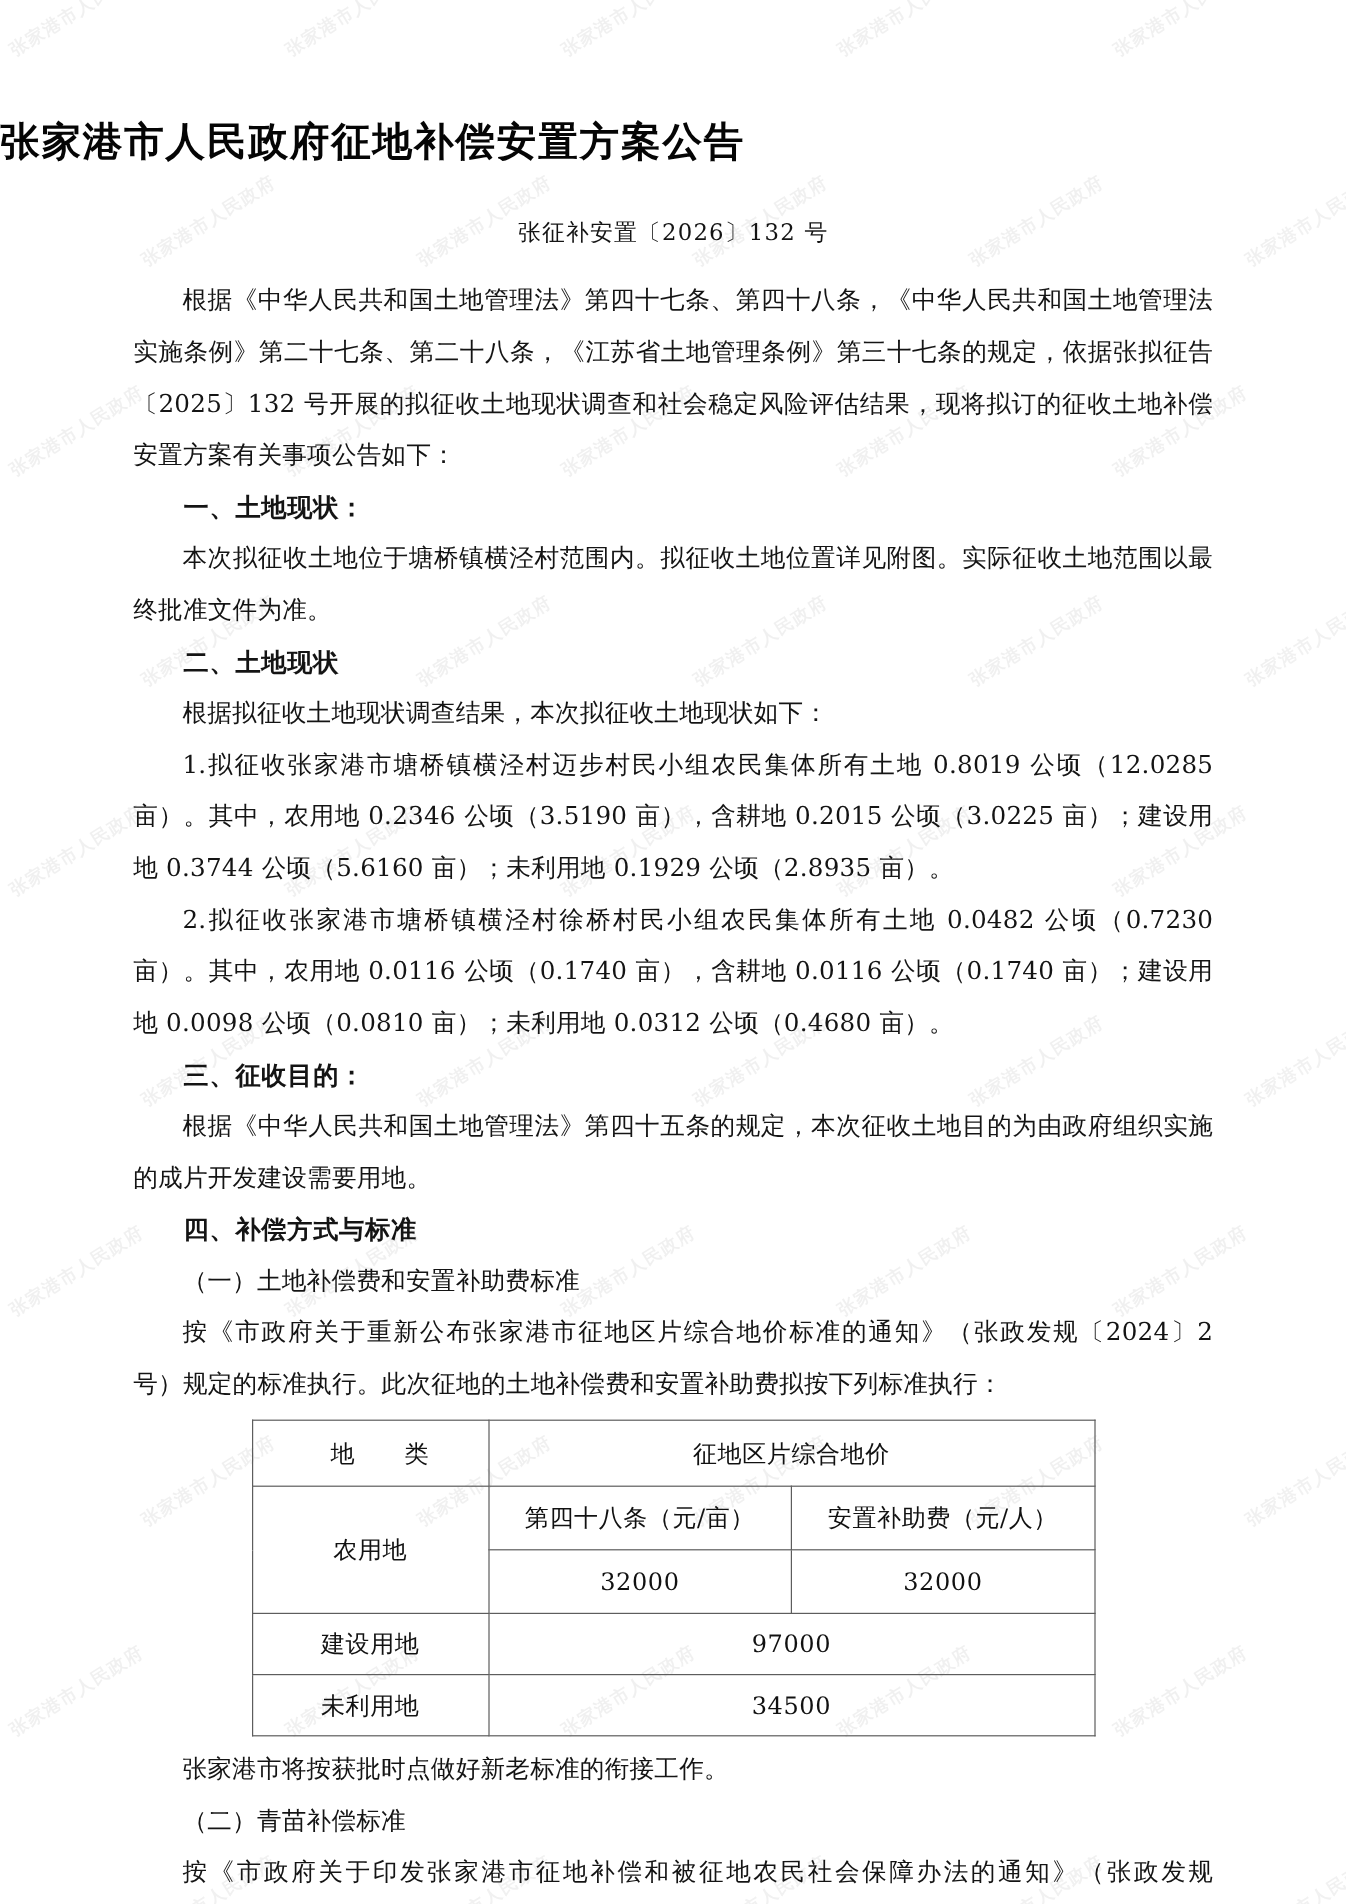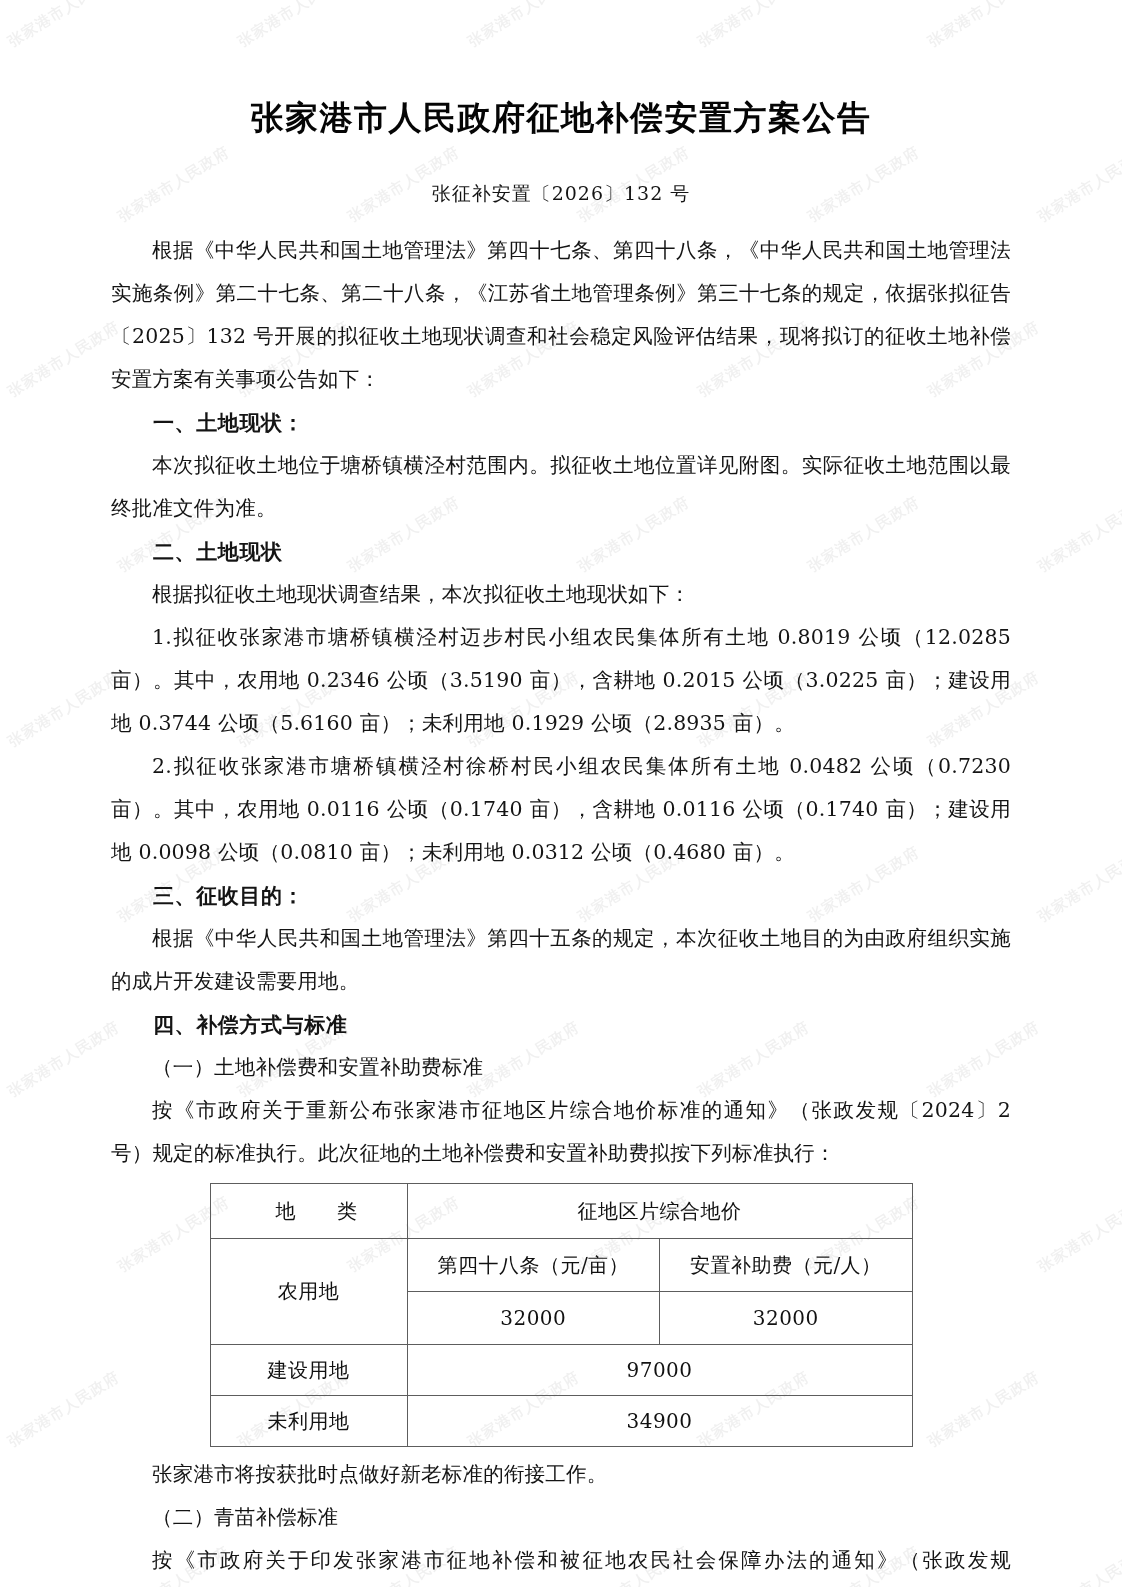--- a/index.html
+++ b/index.html
@@ -38,21 +38,20 @@
   }
 
   
   #page {
     position: relative;
     z-index: 2;
     padding: 0;
   }
 
   .doc-title {
-    text-align: center;
     font-family: "DejaVu Serif", "Liberation Serif", serif;
     font-weight: 700;
     font-size: 33px;
     letter-spacing: 1.5px;
     margin: 0;
     padding-top: 96px;
     color: #050505;
   }
 
   .doc-number {
@@ -223,21 +222,21 @@
           <tr>
             <td class="val">32000</td>
             <td class="val">32000</td>
           </tr>
           <tr>
             <td class="cat row-h">建设用地</td>
             <td class="val row-h" colspan="2">97000</td>
           </tr>
           <tr>
             <td class="cat row-h">未利用地</td>
-            <td class="val row-h" colspan="2">34900</td>
+            <td class="val row-h" colspan="2">34500</td>
           </tr>
         </tbody>
       </table>
     </div>
 
     <p class="para">张家港市将按获批时点做好新老标准的衔接工作。</p>
 
     <p class="subheading">（二）青苗补偿标准</p>
     <p class="para">按《市政府关于印发张家港市征地补偿和被征地农民社会保障办法的通知》（张政发规〔2023〕2 号）规定的标准执行，征收土地涉及青苗的按照 1200 元/亩支付青苗补偿费。</p>
 

